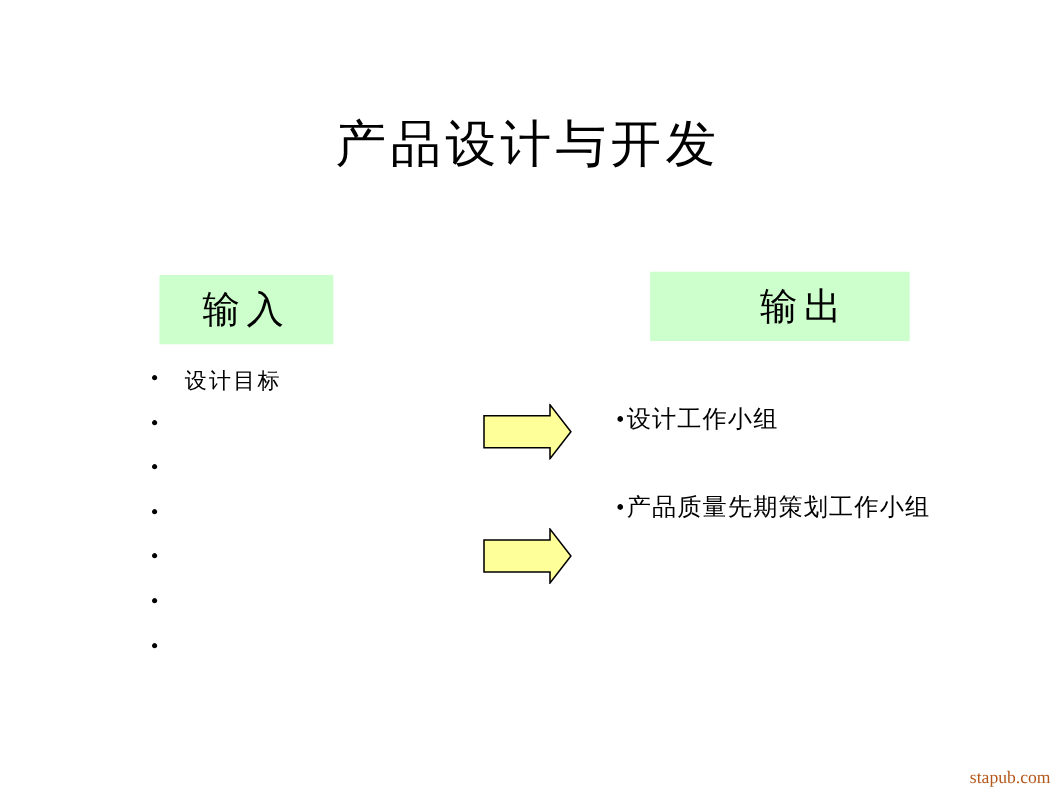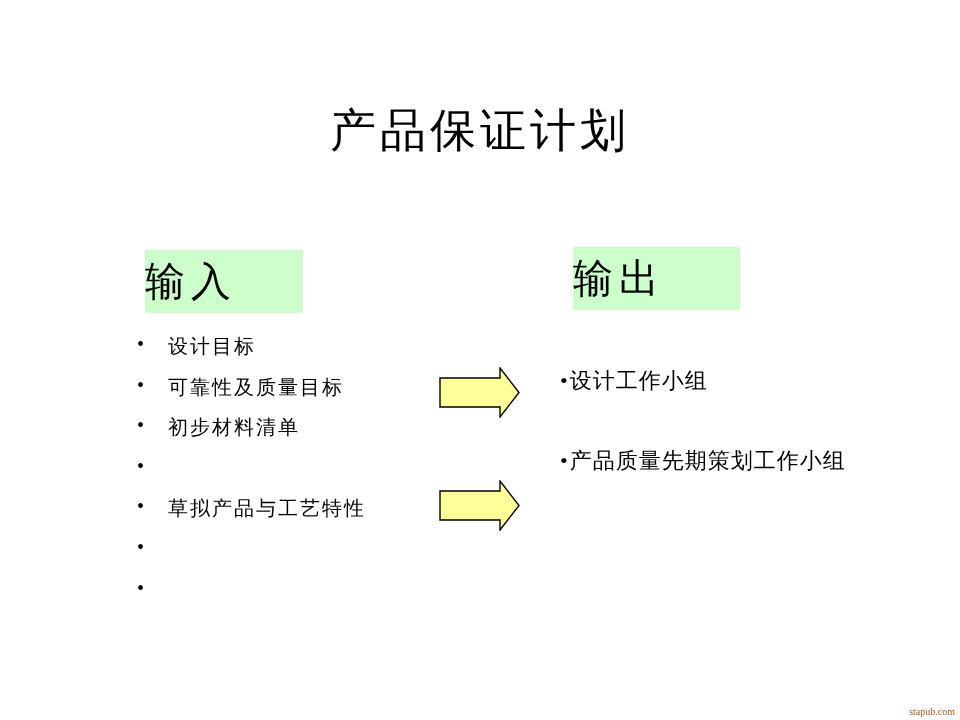--- a/index.html
+++ b/index.html
@@ -23,37 +23,38 @@
     width: 100%;
     text-align: center;
     font-size: 46px;
     letter-spacing: 4px;
     white-space: nowrap;
   }
   .header-box {
     position: absolute;
     background: #ccffcc;
     text-align: center;
-    font-size: 40px;
+    font-size: 34px;
     letter-spacing: 6px;
     display: flex;
     align-items: center;
-    justify-content: flex-start;
+    justify-content: center;
   }
   .input-box {
     left: 145px;
     top: 250px;
     width: 158px;
     height: 63px;
   }
   .output-box {
-    left: 573px;
+    left: 591px;
     top: 247px;
-    width: 167px;
+    width: 192px;
     height: 63px;
+    padding-left: 44px;
   }
   .in-list {
     position: absolute;
     left: 137px;
     top: 333px;
     width: 320px;
   }
   .in-item {
     height: 40.6px;
     display: flex;
@@ -84,59 +85,56 @@
     position: absolute;
     width: 82px;
     height: 51px;
   }
   .arrow-1 { left: 439px; top: 367px; }
   .arrow-2 { left: 439px; top: 480px; }
   .watermark {
     position: absolute;
     right: 5px;
     bottom: 3px;
-    font-size: 10px;
+    font-size: 16px;
     color: #b4571c;
     font-family: "Liberation Serif", "DejaVu Serif", serif;
   }
 </style>
 </head>
 <body>
 
 <div class="slide">
 
-  <div class="title">产品保证计划</div>
+  <div class="title">产品设计与开发</div>
 
   <div class="header-box input-box">
     <span>输入</span>
   </div>
 
   <div class="header-box output-box">
     <span>输出</span>
   </div>
 
   <div class="in-list">
     <div class="in-item">
       <span class="bullet">•</span>
       <span>设计目标</span>
     </div>
     <div class="in-item">
       <span class="bullet">•</span>
-      <span>可靠性及质量目标</span>
-    </div>
-    <div class="in-item">
-      <span class="bullet">•</span>
-      <span>初步材料清单</span>
     </div>
     <div class="in-item">
       <span class="bullet">•</span>
     </div>
     <div class="in-item">
       <span class="bullet">•</span>
-      <span>草拟产品与工艺特性</span>
+    </div>
+    <div class="in-item">
+      <span class="bullet">•</span>
     </div>
     <div class="in-item">
       <span class="bullet">•</span>
     </div>
     <div class="in-item">
       <span class="bullet">•</span>
     </div>
   </div>
 
   <svg class="arrow arrow-1" viewBox="0 0 82 51">

